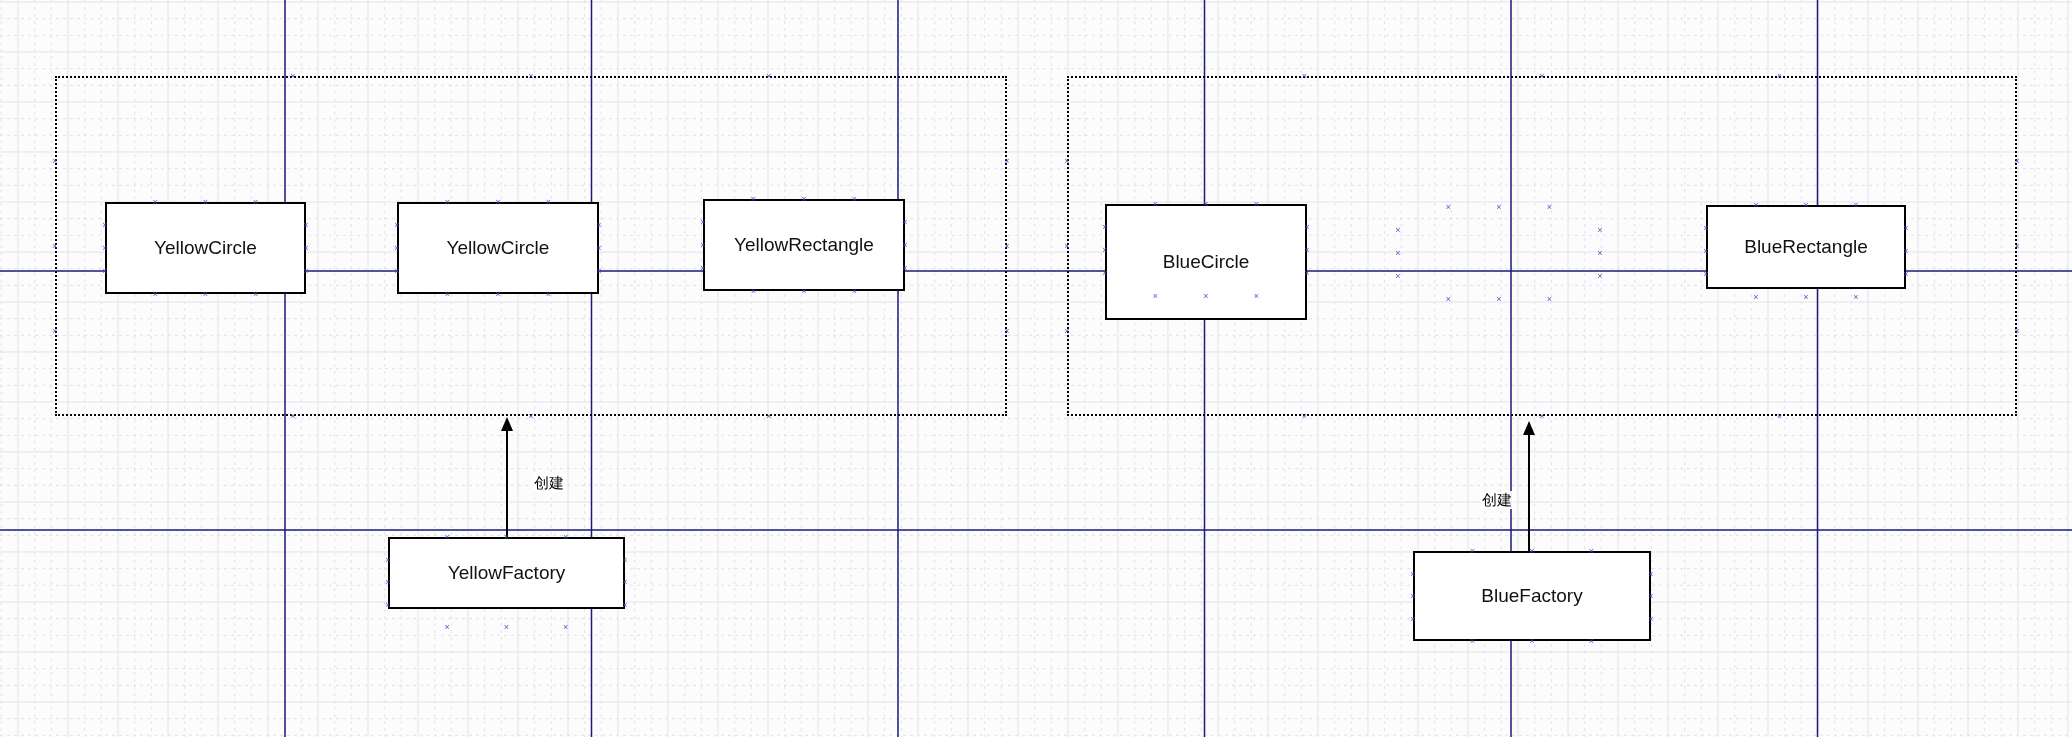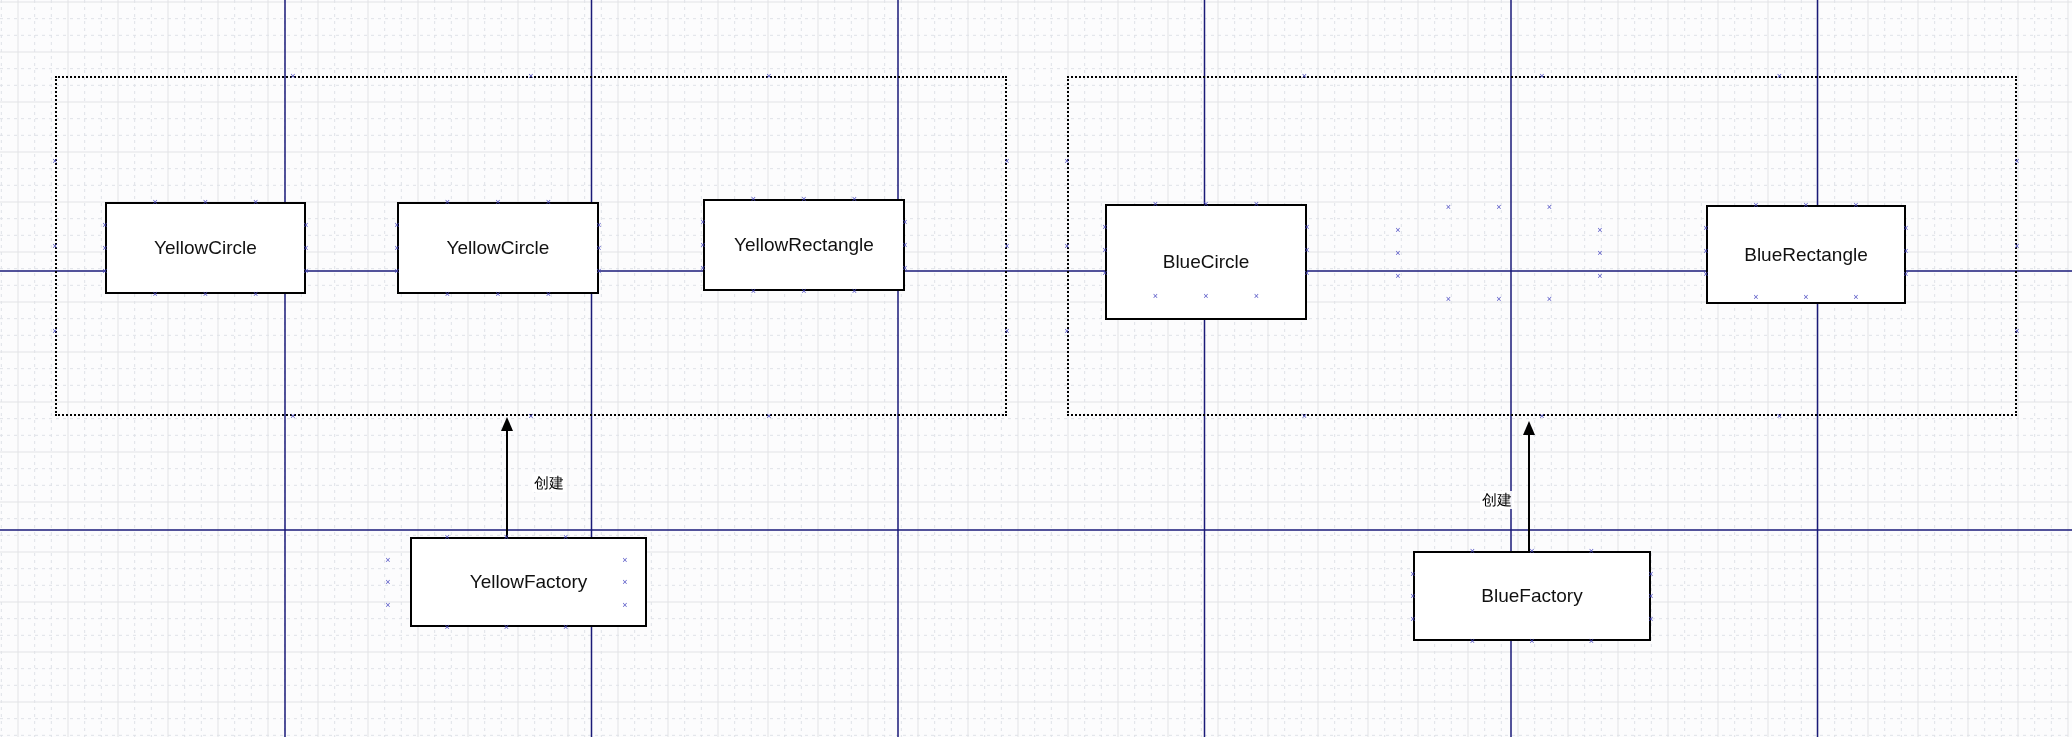--- a/index.html
+++ b/index.html
@@ -246,24 +246,24 @@
     </div>
   <div class="shape" id="b1" style="left: 397px; top: 202px; width: 202px; height: 92px;">
       <span>YellowCircle</span>
     </div>
   <div class="shape" id="b2" style="left: 703px; top: 199px; width: 202px; height: 92px;">
       <span>YellowRectangle</span>
     </div>
   <div class="shape" id="b3" style="left: 1105px; top: 204px; width: 202px; height: 116px;">
       <span>BlueCircle</span>
     </div>
-  <div class="shape" id="b5" style="left: 1706px; top: 205px; width: 200px; height: 99px;">
+  <div class="shape" id="b5" style="left: 1706px; top: 205px; width: 200px; height: 84px;">
       <span>BlueRectangle</span>
     </div>
-  <div class="shape" id="b6" style="left: 388px; top: 537px; width: 237px; height: 90px; margin-left: 22px;">
+  <div class="shape" id="b6" style="left: 388px; top: 537px; width: 237px; height: 72px;">
       <span>YellowFactory</span>
     </div>
   <div class="shape" id="b7" style="left: 1413px; top: 551px; width: 238px; height: 90px;">
       <span>BlueFactory</span>
     </div>
 
   <div class="edge-shaft" id="e0s" style="left: 506px; top: 429px; height: 108px;"></div>
   <div class="arrowhead" id="e0h" style="left: 501px; top: 417px;"></div>
   <div class="edge-label" id="e0l" style="left: 549px; top: 483px;">创建</div>
 

